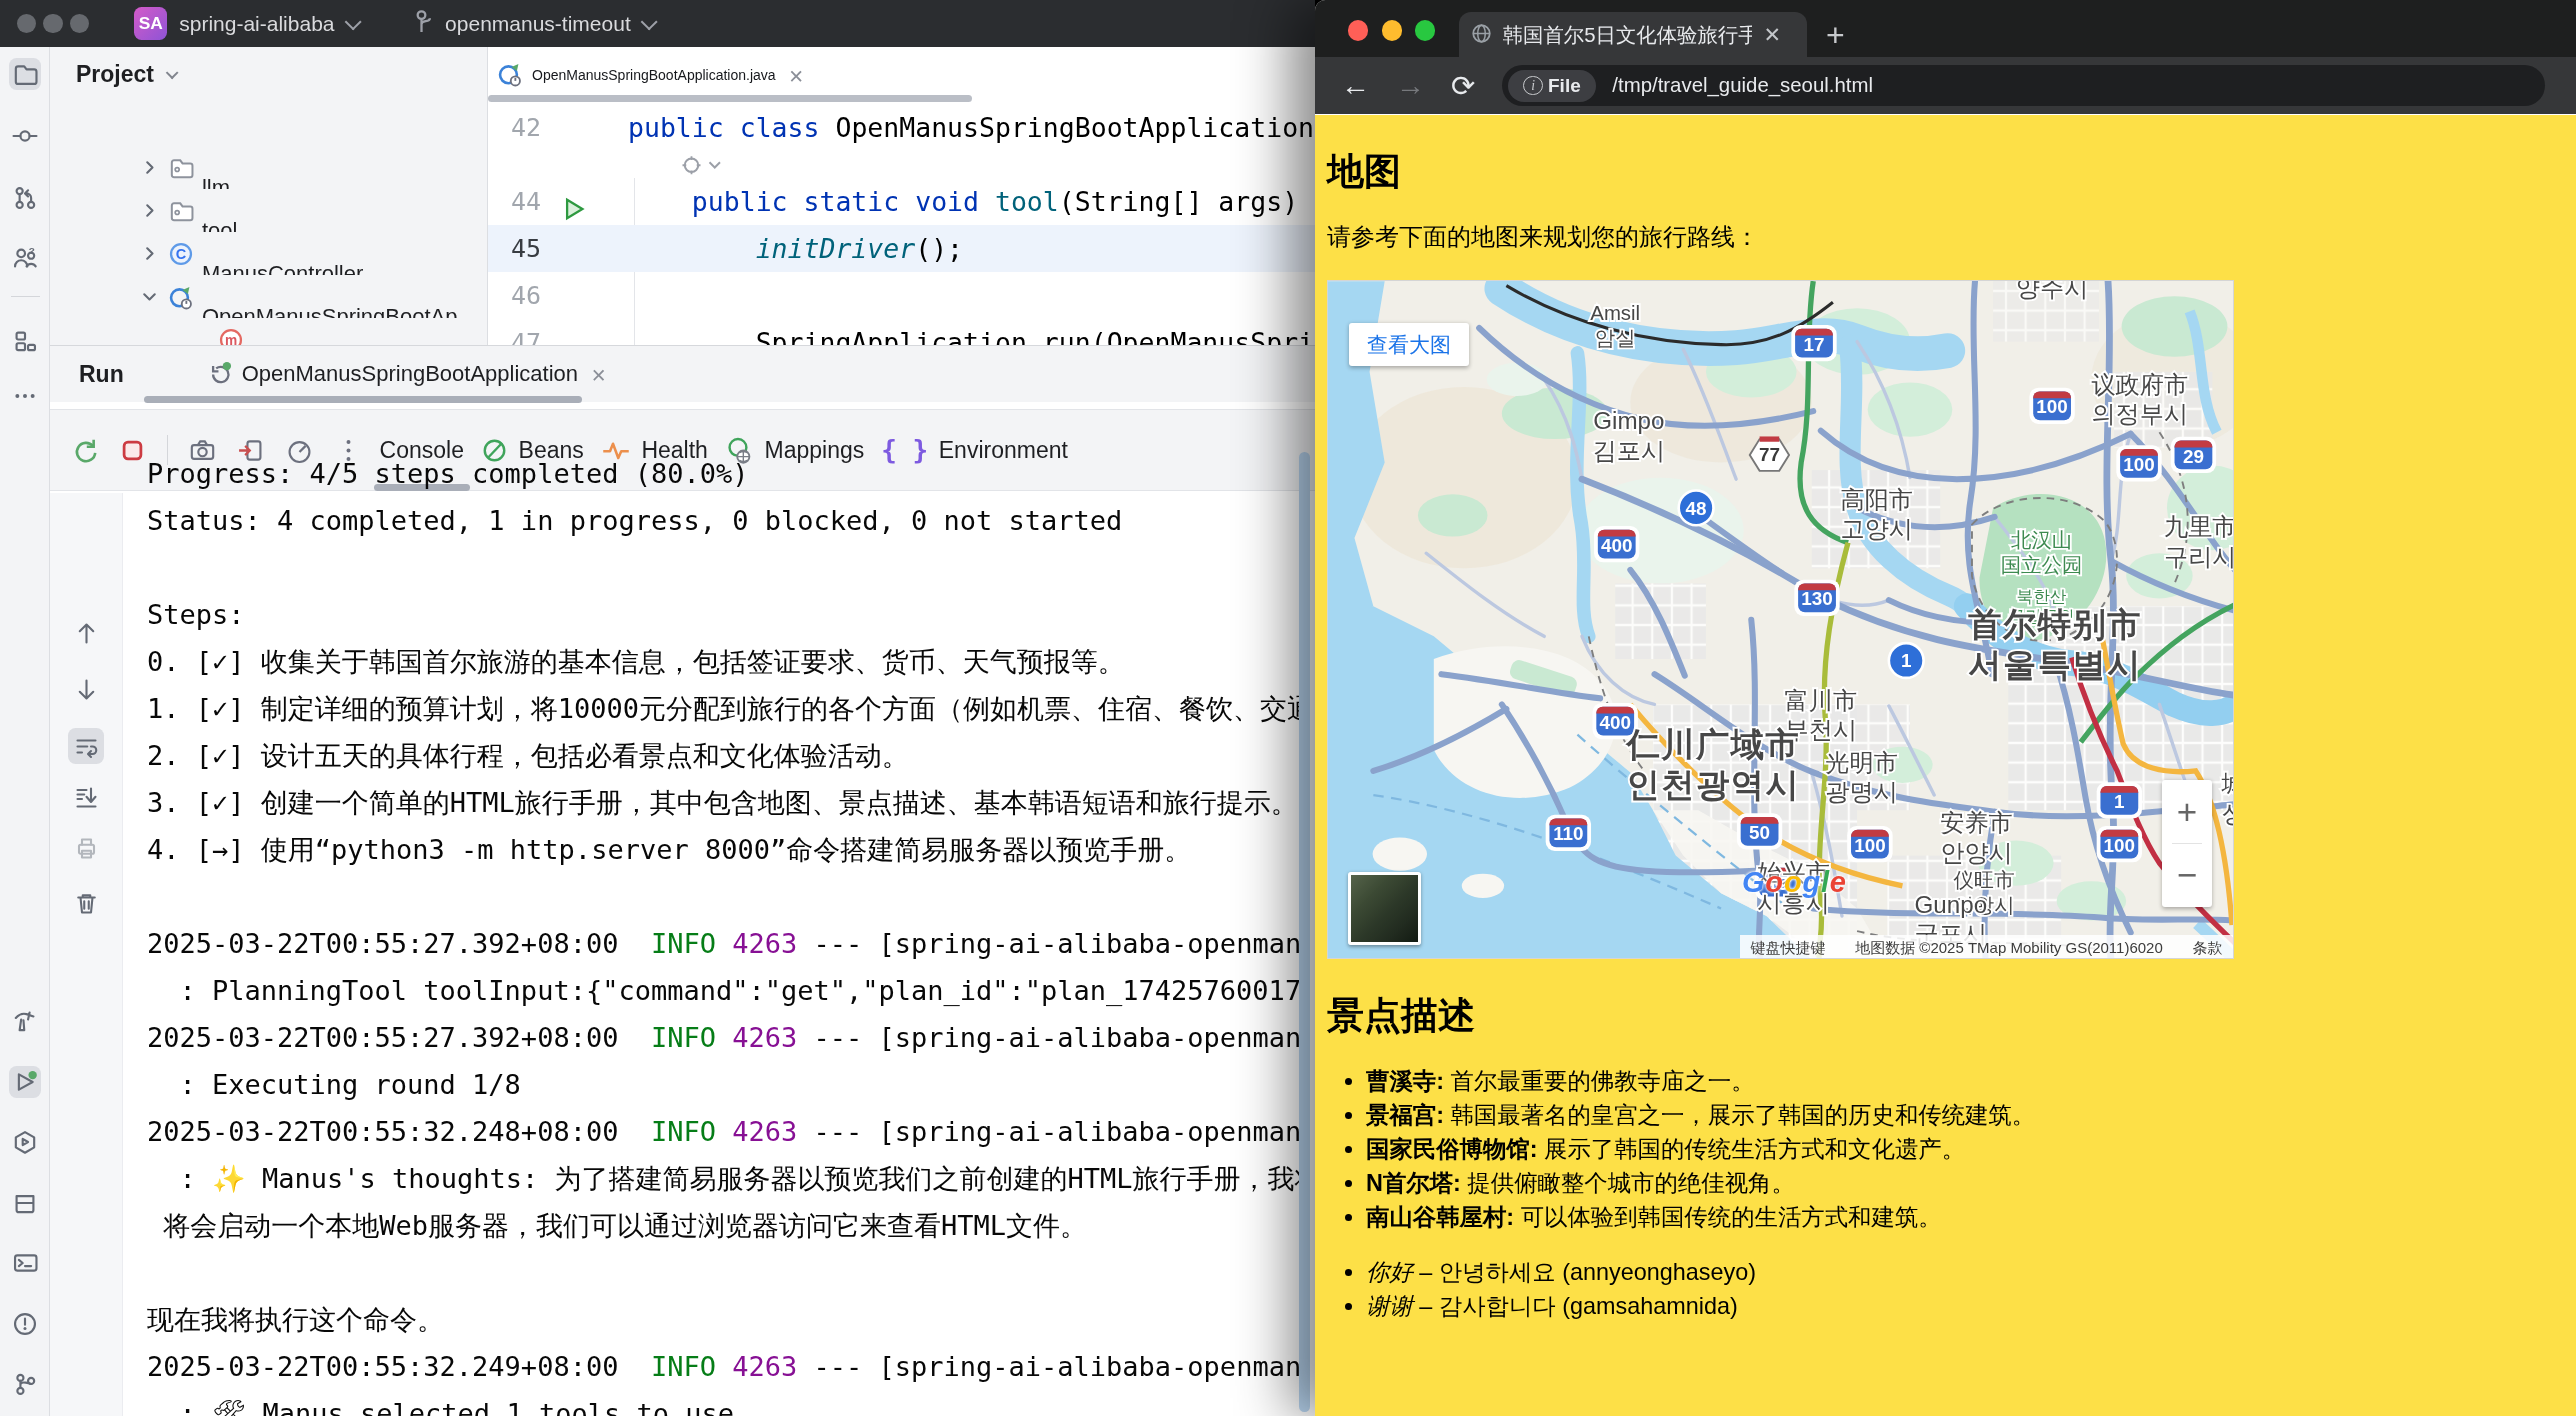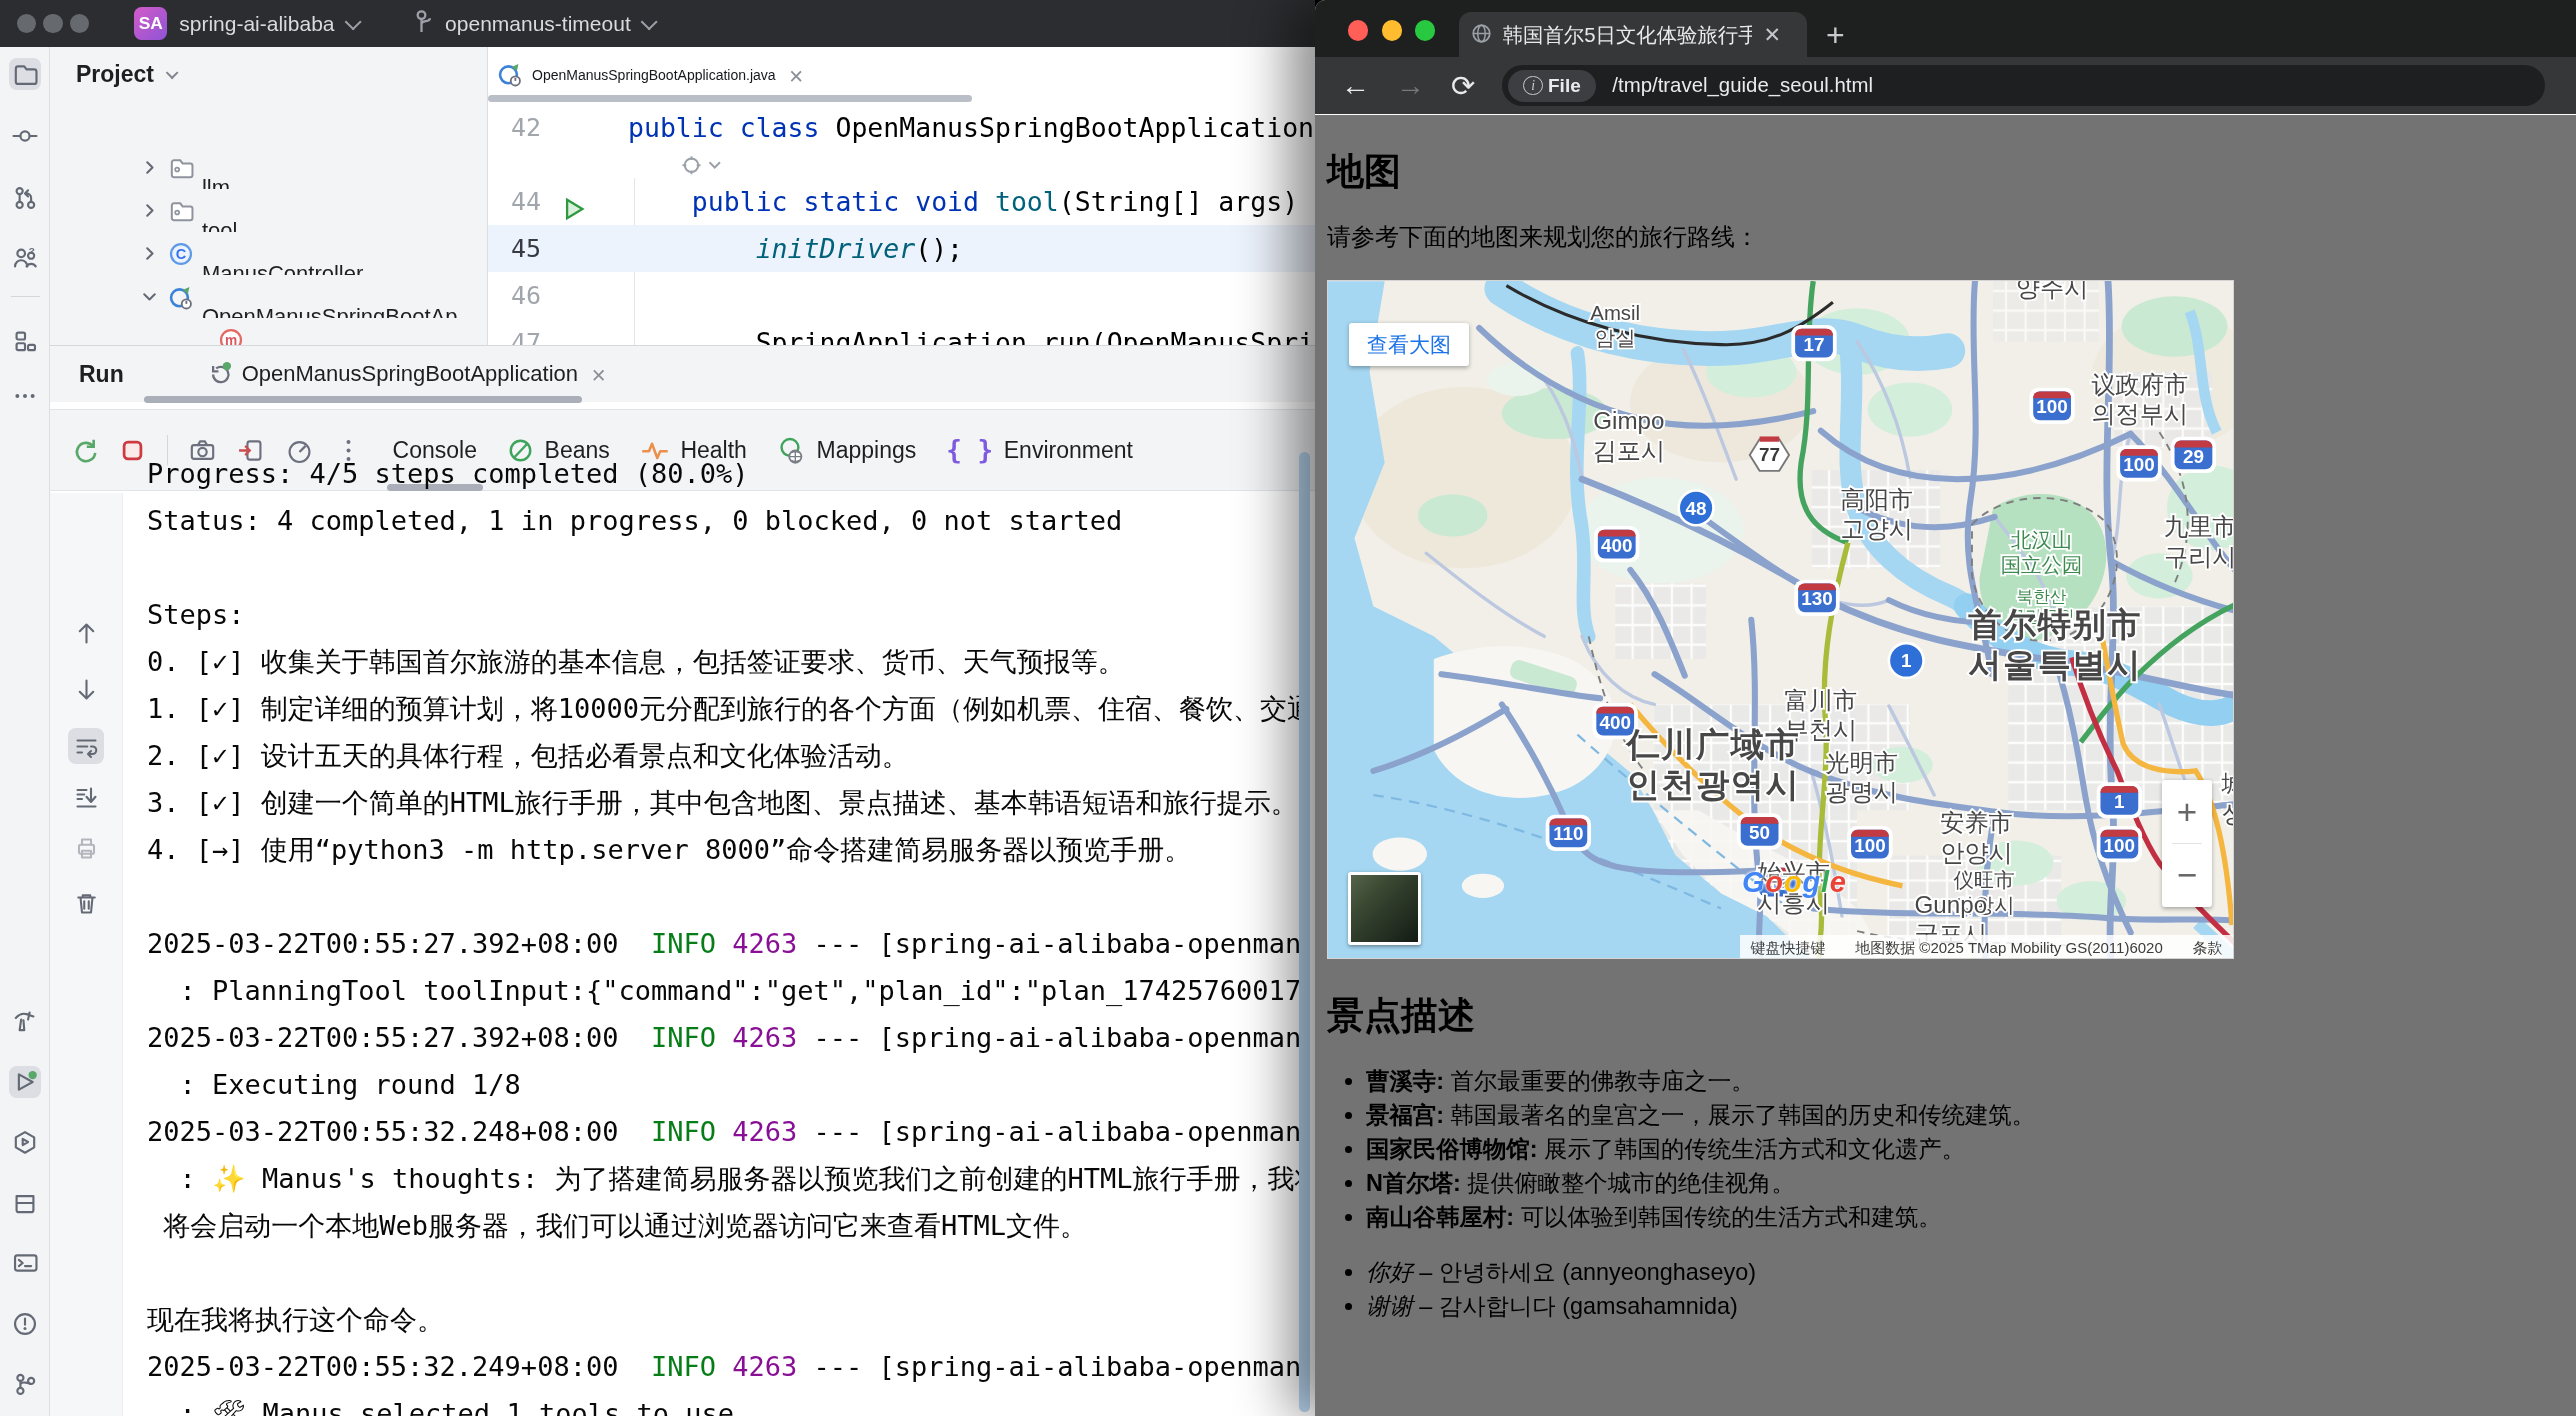--- a/index.html
+++ b/index.html
@@ -48,21 +48,21 @@
   #run-panel { position:absolute; left:50px; top:345px; width:1265px; height:1072px; background:#fff; border-top:0.8px solid #D6D8DC; }
   #run-header { position:absolute; left:0; top:0; width:1265px; height:56px; background:#F3F4F6; display:flex; align-items:center; }
   .run-title { font-size:23px; font-weight:700; color:#1E1F22; margin-left:29px; }
   .run-tab { display:flex; align-items:center; margin-left:83px; }
   .run-tab-title { font-size:22px; color:#1E1F22; margin-left:9px; }
   .run-tab-underline { position:absolute; left:94px; top:50px; width:438px; height:6.8px; border-radius:3.8px; background:#A9AEB8; }
   #run-toolbar { position:absolute; left:0; top:63px; width:1265px; height:82px; background:#F3F4F6; border-top:0.8px solid #E2E4E8; border-bottom:0.8px solid #E2E4E8; display:flex; align-items:center; }
   .rt-ico { width:29px; height:29px; margin-left:19.7px; display:flex; align-items:center; justify-content:center; }
   .rt-sep { width:0.8px; height:30px; background:#D4D6DA; margin-left:19.7px; }
   .rt-kebab { margin-left:19.7px; }
-  .console-tab { display:flex; align-items:center; margin-left:30px; font-size:23px; color:#1E1F22; position:relative; height:82px; }
+  .console-tab { display:flex; align-items:center; margin-left:17px; font-size:23px; color:#1E1F22; position:relative; height:82px; }
   .console-tab .lbl { margin-left:10.6px; }
   .console-tab.noicon .lbl { margin-left:0; }
   .console-tab.sel::after { content:""; position:absolute; left:-6px; right:-6px; bottom:0px; height:6.8px; border-radius:3.8px; background:#A9AEB8; }
   .env-brace { color:#7D5AE0; font-size:26px; font-weight:bold; font-family:"DejaVu Sans Mono",monospace; }
 
   #console-left { position:absolute; left:0; top:147px; width:73px; height:925px; background:#F6F7F9; border-right:0.8px solid #EBECF0; }
   .cl-ico { position:absolute; left:18px; width:36px; height:36px; display:flex; align-items:center; justify-content:center; border-radius:7.6px; }
   .cl-ico.sel { background:#DCDEE3; }
   #console-body { position:absolute; left:97px; top:104px; width:1156px; height:968px; overflow:hidden; font-family:"DejaVu Sans Mono",monospace; font-size:27px; color:#080808; }
   .console-line { height:47px; line-height:47px; white-space:pre; overflow:hidden; }
@@ -79,21 +79,21 @@
   .newtab-plus { position:absolute; left:511px; top:16.6px; font-size:32px; color:#C8CACD; font-weight:200; }
   #btoolbar { position:absolute; left:0; top:57px; width:1261px; height:57px; background:#363739; display:flex; align-items:center; }
   .nav-ico { font-size:29px; color:#E8EAED; margin-left:26px; }
   .nav-ico.dim { color:#77797D; }
   #omnibox { margin-left:27px; width:1043px; height:41px; background:#1E1F21; border-radius:20.4px; display:flex; align-items:center; }
   #file-chip { margin-left:6px; height:32px; border-radius:16px; background:#3D3E42; display:flex; align-items:center; padding:0 15px; }
   .chip-info { width:19.7px; height:19.7px; border:1.5px solid #C8CACD; border-radius:50%; color:#C8CACD; font-size:13.6px; display:flex; align-items:center; justify-content:center; font-style:italic; font-family:"Liberation Serif",serif; }
   .chip-text { color:#E8EAED; font-size:19px; font-weight:bold; margin-left:5px; }
   .url-text { color:#E8EAED; font-size:20.4px; margin-left:16.6px; }
 
-  #bpage { position:absolute; left:0; top:115px; width:1261px; height:1302px; background:#737373; color:#000; padding:0 12px; overflow:hidden; }
+  #bpage { position:absolute; left:0; top:115px; width:1261px; height:1302px; background:#fde047; color:#000; padding:0 12px; overflow:hidden; }
   #bpage h2 { font-size:37px; font-weight:700; margin:32px 0 23px 0; }
   #bpage p { font-size:24px; margin:24px 0; }
   #bpage ul { margin:21px 0; padding-left:39px; }
   #bpage li { font-size:23.4px; line-height:34px; }
   #bpage li b { font-weight:bold; }
   #bpage li i { font-style:italic; }
 
   
   #map { position:relative; width:907px; height:679px; margin:27px 0; border:0.8px solid #D5D5D5; overflow:hidden; background:#F1EFE8; }
   #map svg { position:absolute; left:0; top:0; }

